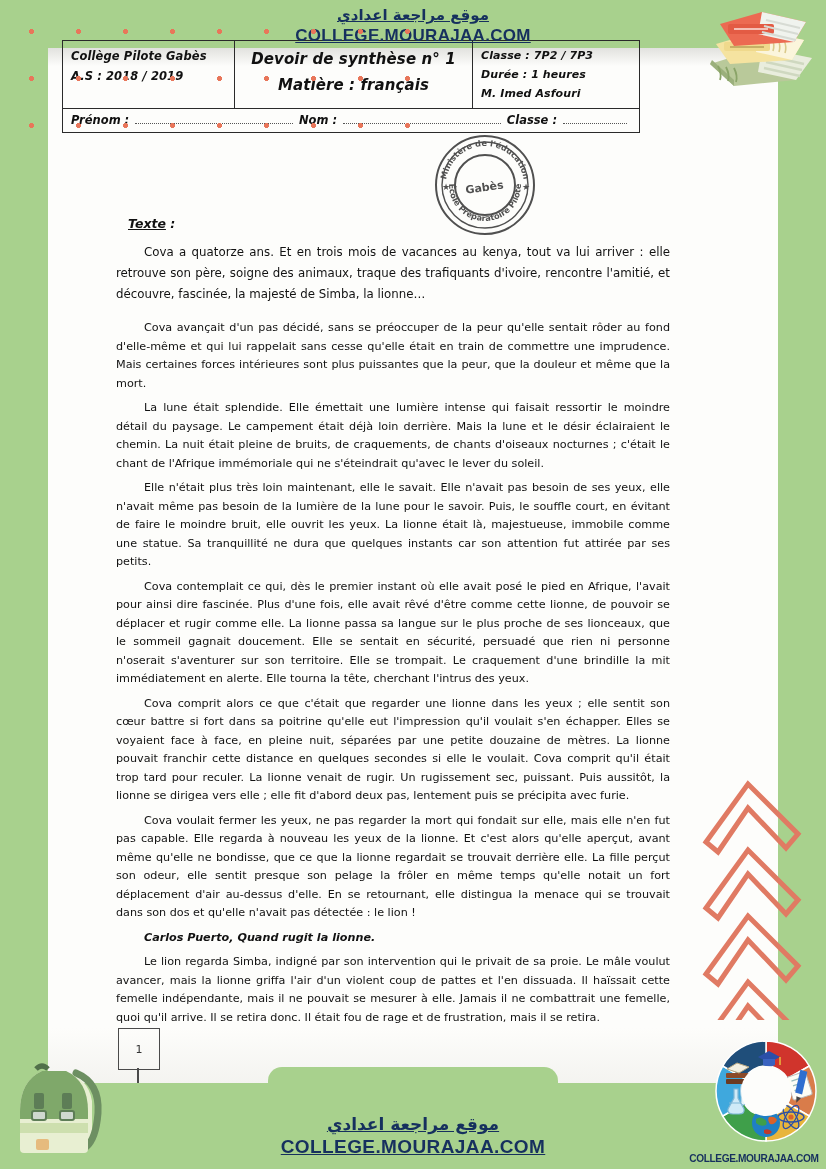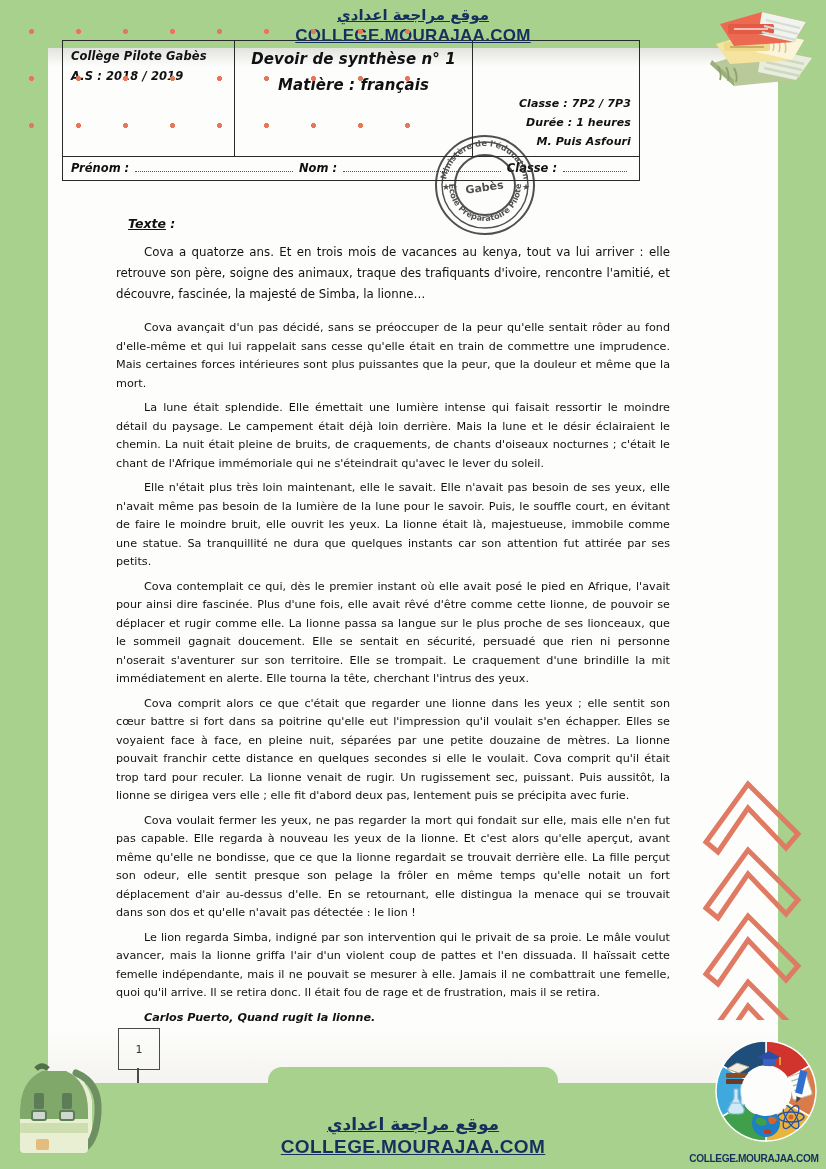--- a/index.html
+++ b/index.html
@@ -167,21 +167,21 @@
     top: 40px;
     width: 576px;
     border: 1.6px solid #2a2a2a;
     z-index: 4;
   }
   .hdr-row { display: flex; }
   .hdr-row.top > div { border-bottom: 1.6px solid #2a2a2a; }
   .hdr-cell { padding: 5px 8px; box-sizing: border-box; }
   .cell-school { width: 172px; border-right: 1.6px solid #2a2a2a; }
   .cell-title  { flex: 1; border-right: 1.6px solid #2a2a2a; text-align: center; }
-  .cell-meta   { width: 166px; text-align: right; margin-top: 48px; }
+  .cell-meta   { width: 166px; text-align: left; }
   .hand {
     font-family: "DejaVu Sans", sans-serif;
     font-style: italic;
     font-weight: bold;
     color: #111;
     letter-spacing: .1px;
   }
   .hand.s13 { font-size: 11.5px; line-height: 20px; }
   .hand.s16 { font-size: 15px; line-height: 26px; }
   .hand.s12 { font-size: 11px; line-height: 19px; }
@@ -337,21 +337,21 @@
       <div class="hand s13">Collège Pilote Gabès</div>
       <div class="hand s13">A.S : 2018 / 2019</div>
     </div>
     <div class="hdr-cell cell-title">
       <div class="hand s16">Devoir de synthèse n° 1</div>
       <div class="hand s16">Matière : français</div>
     </div>
     <div class="hdr-cell cell-meta">
       <div class="hand s12">Classe : 7P2 / 7P3</div>
       <div class="hand s12">Durée : 1 heures</div>
-      <div class="hand s12">M. Puis Asfouri</div>
+      <div class="hand s12">M. Imed Asfouri</div>
     </div>
   </div>
   <div class="row-id">
     <span>Prénom :</span>
     <span class="dots-fill"></span>
     <span>Nom :</span>
     <span class="dots-fill"></span>
     <span>Classe :</span>
     <span class="dots-fill short"></span>
   </div>
@@ -383,22 +383,22 @@
 </div>
 
 <div id="body-text">
   <p class="lead">Cova a quatorze ans. Et en trois mois de vacances au kenya, tout va lui arriver : elle retrouve son père, soigne des animaux, traque des trafiquants d'ivoire, rencontre l'amitié, et découvre, fascinée, la majesté de Simba, la lionne…</p>
   <p>Cova avançait d'un pas décidé, sans se préoccuper de la peur qu'elle sentait rôder au fond d'elle-même et qui lui rappelait sans cesse qu'elle était en train de commettre une imprudence. Mais certaines forces intérieures sont plus puissantes que la peur, que la douleur et même que la mort.</p>
   <p>La lune était splendide. Elle émettait une lumière intense qui faisait ressortir le moindre détail du paysage. Le campement était déjà loin derrière. Mais la lune et le désir éclairaient le chemin. La nuit était pleine de bruits, de craquements, de chants d'oiseaux nocturnes ; c'était le chant de l'Afrique immémoriale qui ne s'éteindrait qu'avec le lever du soleil.</p>
   <p>Elle n'était plus très loin maintenant, elle le savait. Elle n'avait pas besoin de ses yeux, elle n'avait même pas besoin de la lumière de la lune pour le savoir.  Puis, le souffle court, en évitant de faire le moindre bruit, elle ouvrit les yeux. La lionne était là, majestueuse, immobile comme une statue. Sa tranquillité ne dura que quelques instants car son attention fut attirée par ses petits.</p>
   <p> Cova contemplait ce qui, dès le premier instant où elle avait posé le pied en Afrique, l'avait pour ainsi dire fascinée. Plus d'une fois, elle avait rêvé d'être comme cette lionne, de pouvoir se déplacer et rugir comme elle. La lionne passa sa langue sur le plus proche de ses lionceaux, que le sommeil gagnait doucement. Elle se sentait en sécurité, persuadé que rien ni personne n'oserait s'aventurer sur son territoire. Elle se trompait. Le craquement d'une brindille la mit immédiatement en alerte. Elle tourna la tête, cherchant l'intrus des yeux.</p>
   <p>Cova comprit alors ce que c'était que regarder une lionne dans les yeux ; elle sentit son cœur battre si fort dans sa poitrine qu'elle eut l'impression qu'il voulait s'en échapper. Elles se voyaient face à face, en pleine nuit, séparées par une petite douzaine de mètres. La lionne pouvait franchir cette distance en quelques secondes si elle le voulait.  Cova comprit qu'il était trop tard pour reculer. La lionne venait de rugir. Un rugissement sec, puissant. Puis aussitôt, la lionne se dirigea vers elle ; elle fit d'abord deux pas, lentement puis se précipita avec furie.</p>
   <p>Cova voulait fermer les yeux, ne pas regarder la mort qui fondait sur elle, mais elle n'en fut pas capable. Elle regarda à nouveau les yeux de la lionne. Et c'est alors qu'elle aperçut, avant même qu'elle ne bondisse, que ce que la lionne regardait se trouvait derrière elle. La fille perçut son odeur, elle sentit presque son pelage la frôler en même temps qu'elle notait un fort déplacement d'air au-dessus d'elle. En se retournant, elle distingua la menace qui se trouvait dans son dos et qu'elle n'avait pas détectée : le lion !</p>
+  <p id="signature">Carlos Puerto, Quand rugit la lionne.</p>
   <p>Le lion regarda Simba, indigné par son intervention qui le privait de sa proie. Le mâle voulut avancer, mais la lionne griffa l'air d'un violent coup de pattes et l'en dissuada. Il haïssait cette femelle indépendante, mais il ne pouvait se mesurer à elle. Jamais il ne combattrait une femelle, quoi qu'il arrive. Il se retira donc. Il était fou de rage et de frustration, mais il se retira.</p>
-  <p id="signature">Carlos Puerto, Quand rugit la lionne.</p>
 </div>
 
 <div id="page-num-box">
   <span>1</span>
 </div>
 <div id="page-num-stem"></div>
 
 <div id="chevrons">
   <svg viewBox="0 0 110 260" width="110" height="260" aria-hidden="true">
     <g fill="none" stroke="#e07a63" stroke-width="5" stroke-linejoin="miter">

